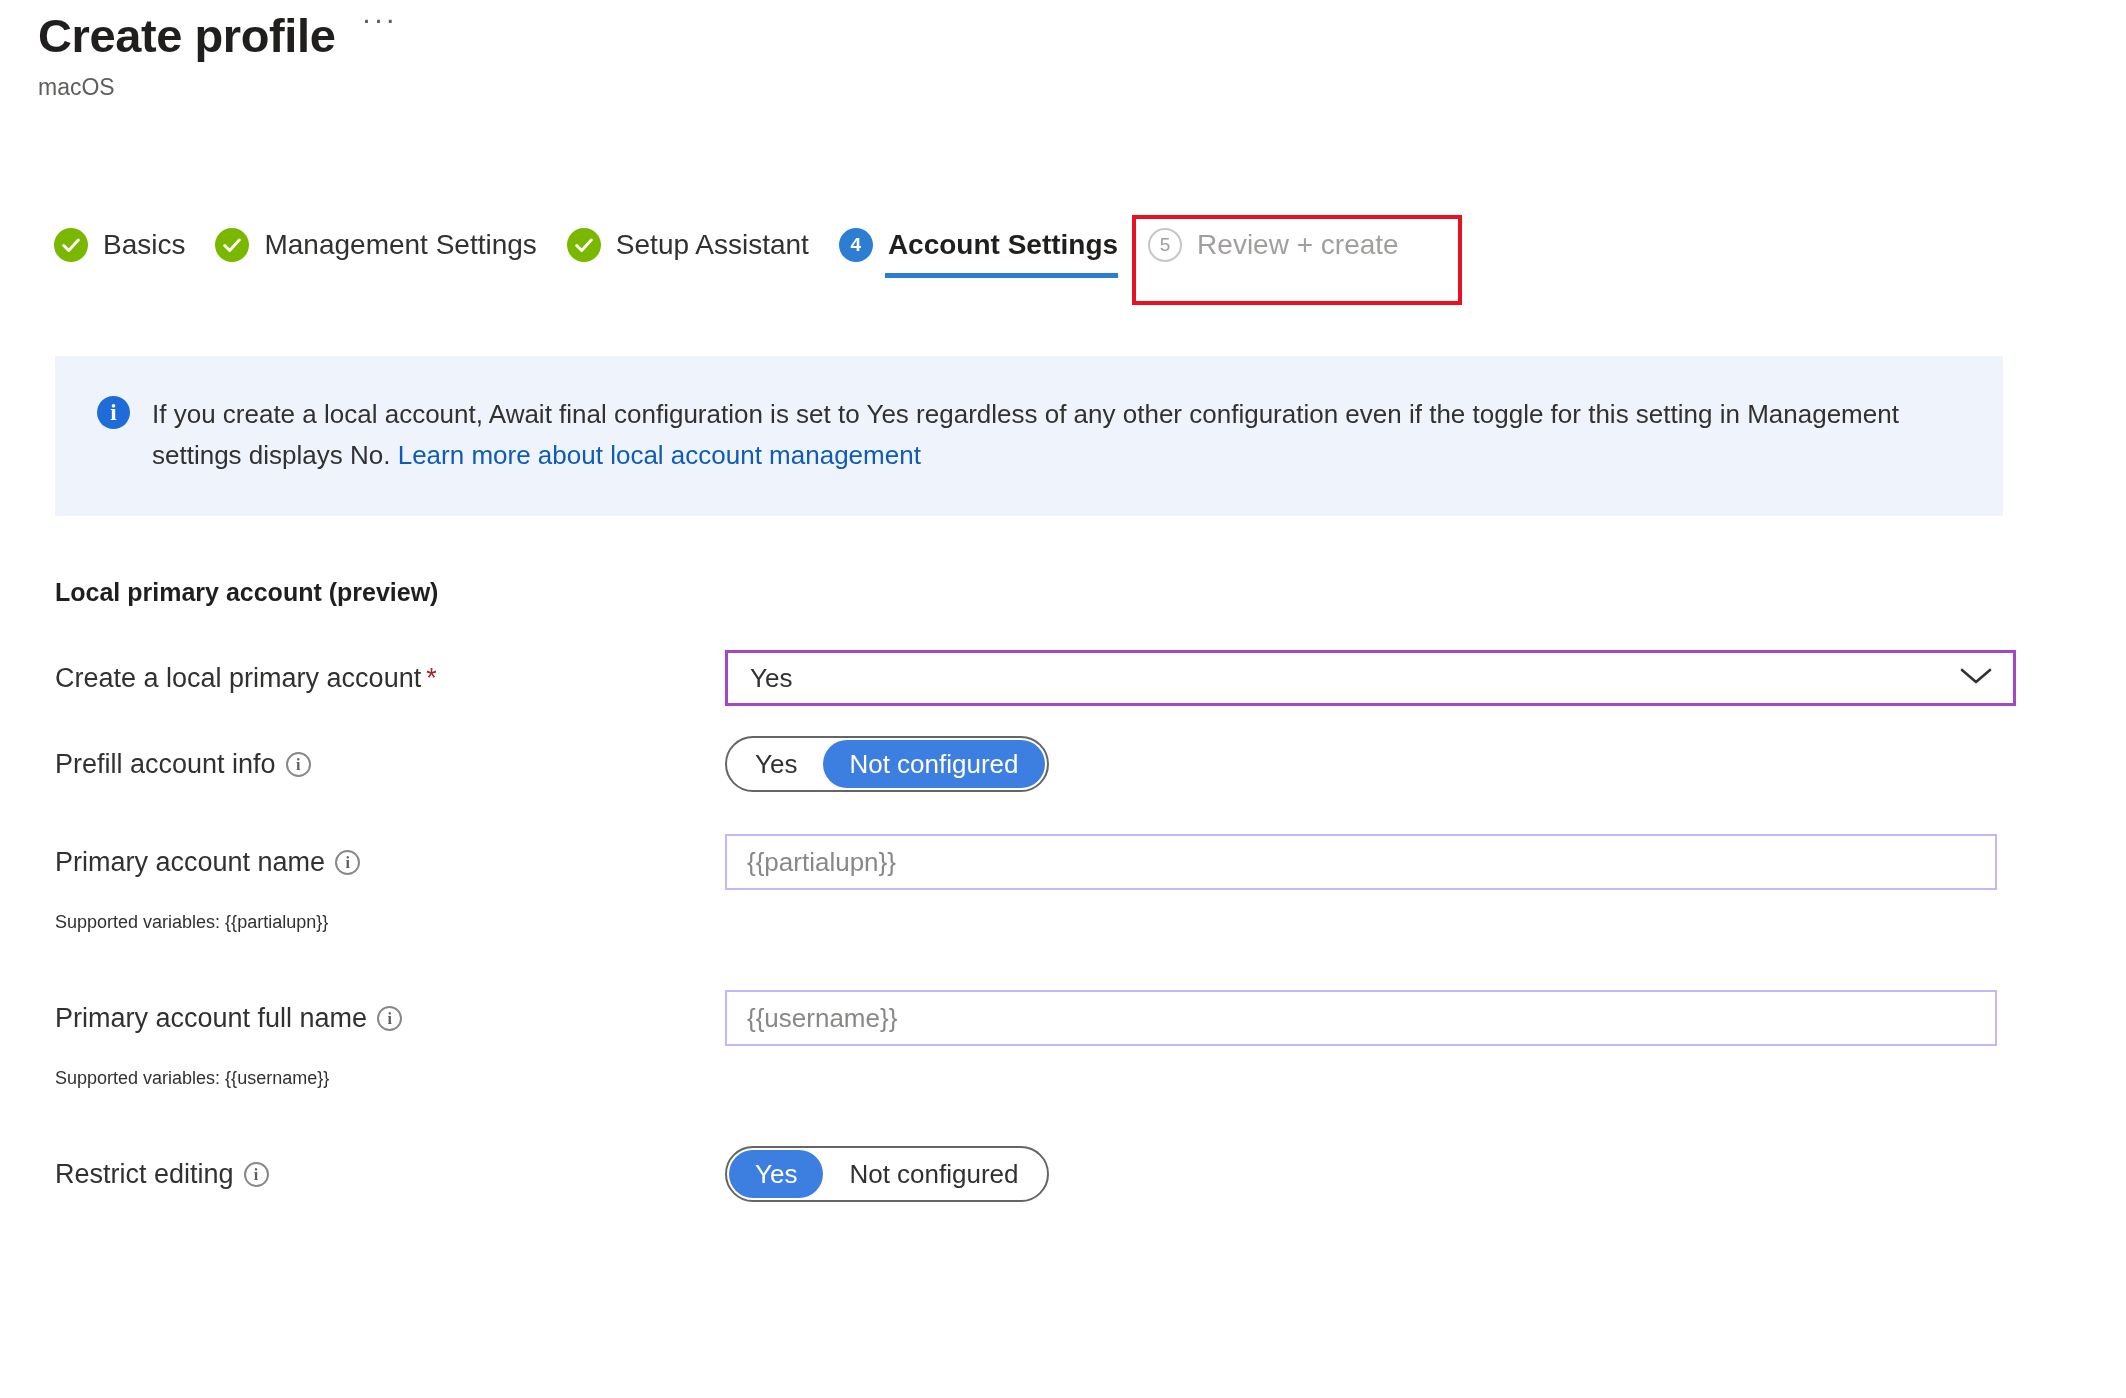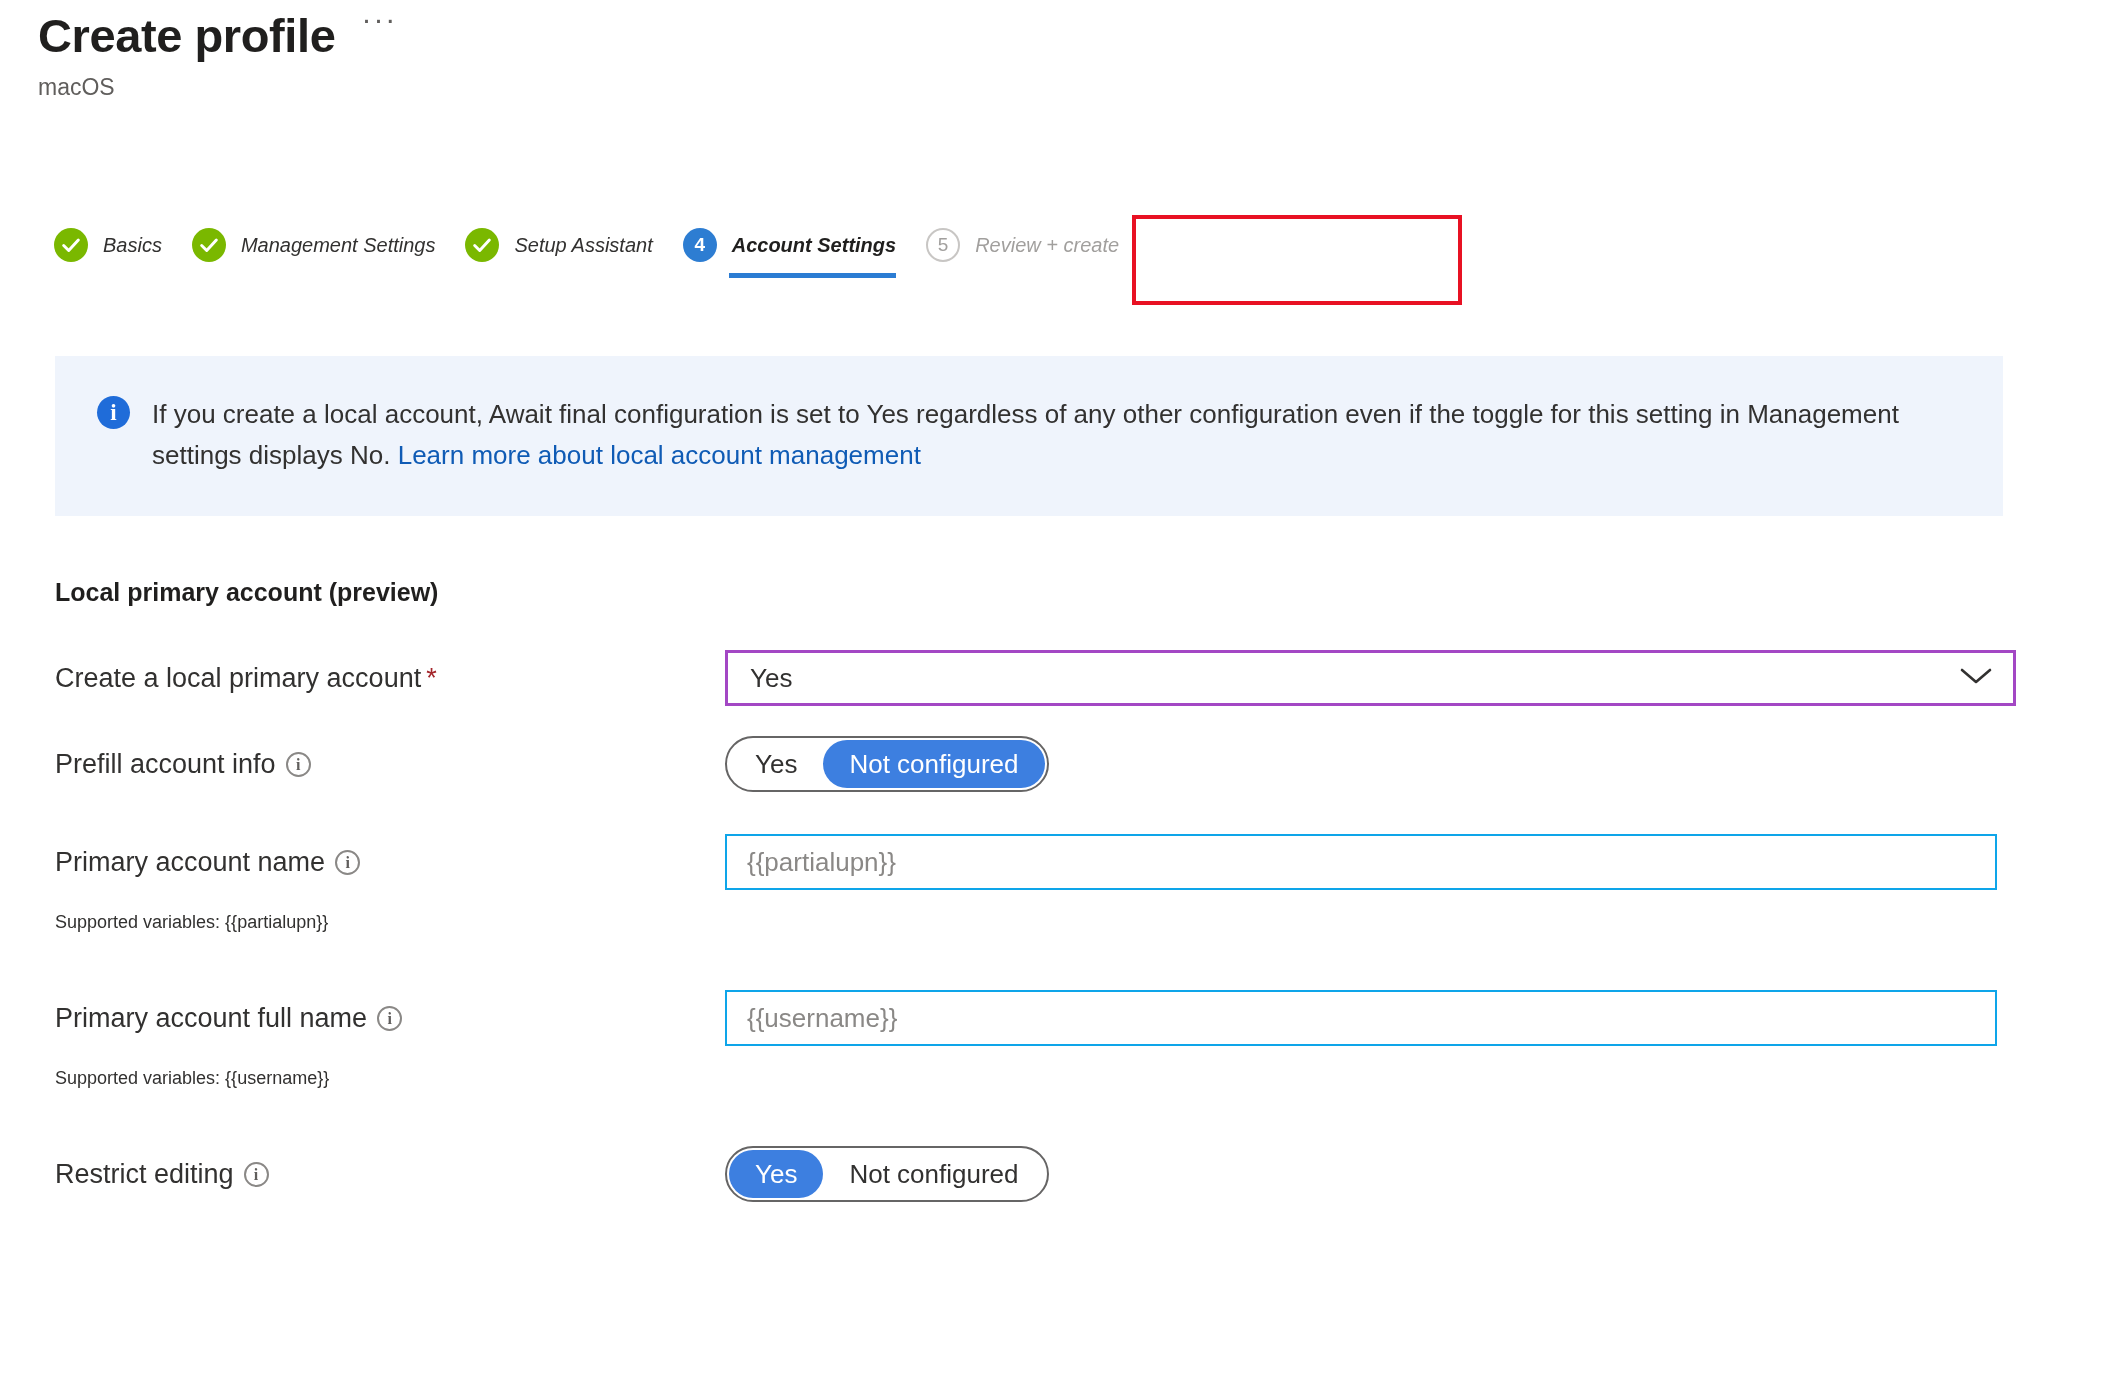--- a/index.html
+++ b/index.html
@@ -58,24 +58,23 @@
   }
   .tab {
     display: flex;
     align-items: center;
     gap: 15px;
     padding: 6px 26px 22px 4px;
     position: relative;
     cursor: pointer;
   }
   .tab-label {
-    font-size: 20px;
+    font-size: 28px;
     color: #323130;
     white-space: nowrap;
-    font-style: italic;
   }
   .tab.done .tab-label { color: #323130; }
   .tab.active .tab-label {
     font-weight: 700;
     color: #201f1e;
   }
   .tab.pending .tab-label { color: #a19f9d; }
 
   .check-icon {
     width: 34px;
@@ -275,21 +274,21 @@
   }
   .toggle-opt.sel {
     background: #3d7fe0;
     color: #ffffff;
   }
 
   
   .text-input {
     width: 1272px;
     height: 56px;
-    border: 2px solid #0ea5e9;
+    border: 2px solid #c4b5fd;
     background: #ffffff;
     box-sizing: border-box;
     font-family: "Liberation Sans", sans-serif;
     font-size: 26px;
     color: #8a8886;
     padding: 0 20px;
     outline: none;
   }
   .text-input::placeholder { color: #8a8886; }
 

